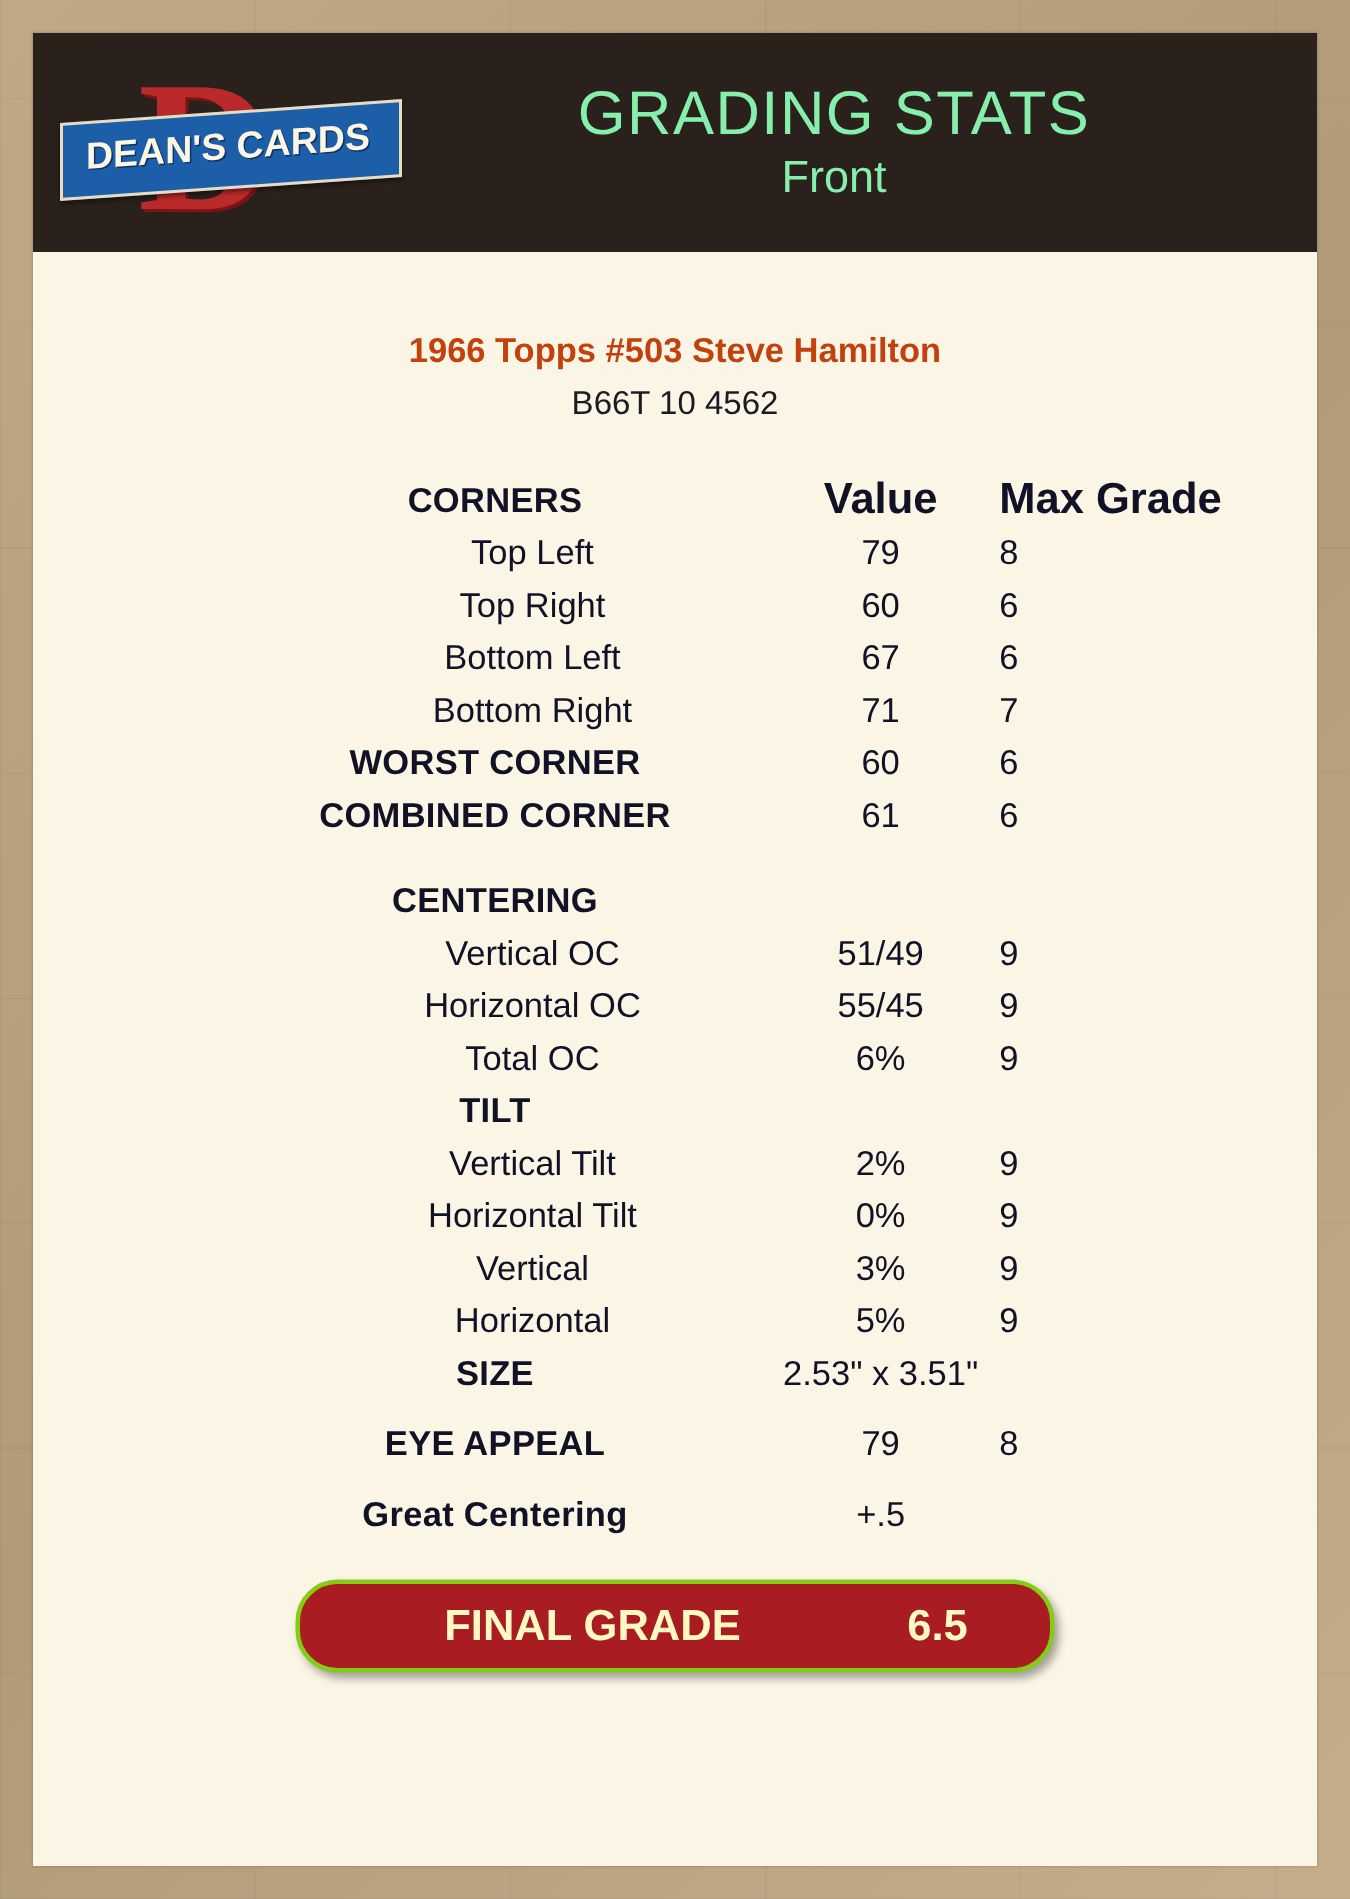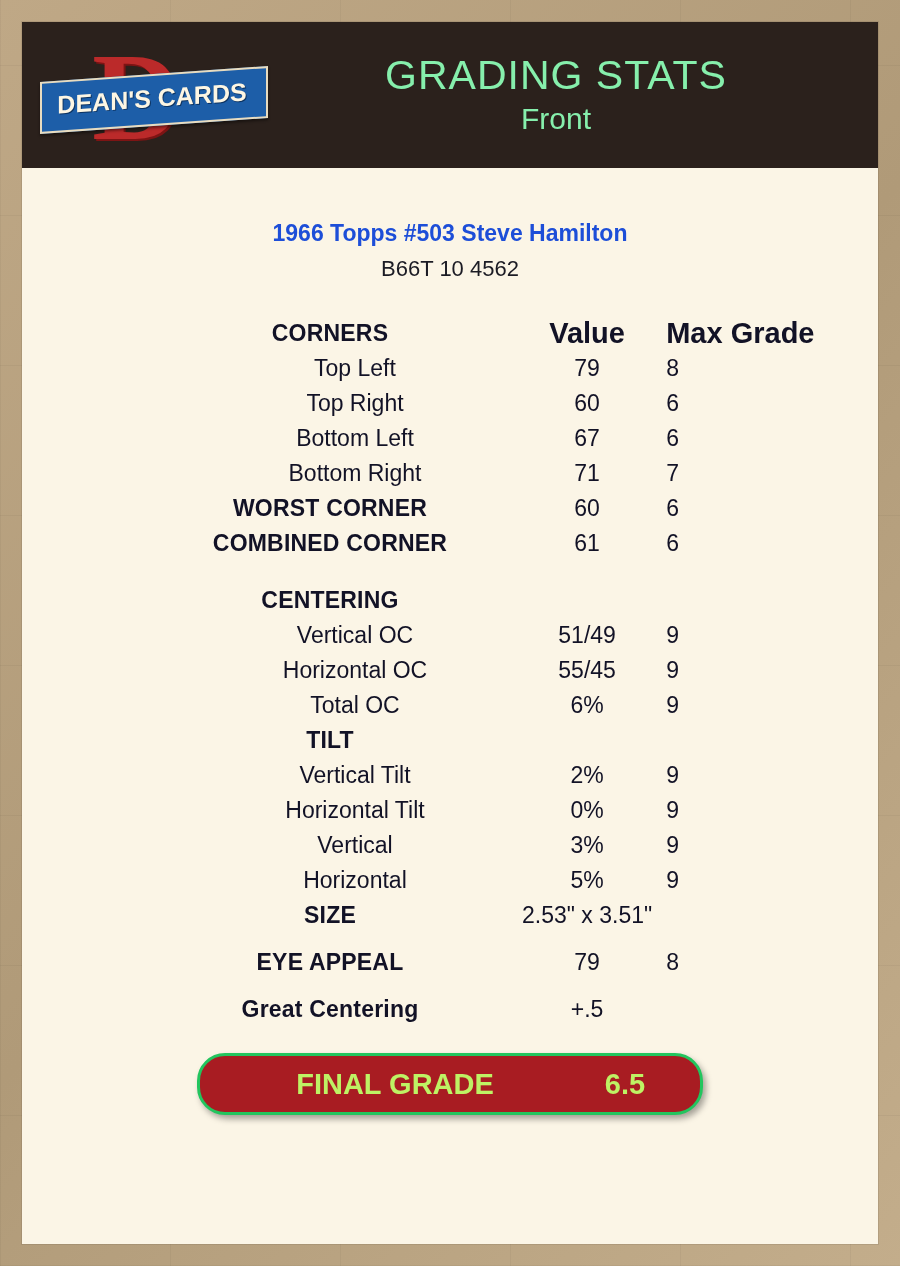--- a/index.html
+++ b/index.html
@@ -102,21 +102,21 @@
     font-weight: normal;
     margin-top: 4px;
   }
   .body-area {
     padding: 0 42px;
   }
   .card-title {
     text-align: center;
     font-size: 23px;
     font-weight: bold;
-    color: #1d4ed8;
+    color: #c2410c;
     margin-top: 52px;
   }
   .card-sub {
     text-align: center;
     font-size: 22px;
     color: #1b1b24;
     margin-top: 9px;
   }
   table.stats {
     margin: 34px 0 0 88px;
@@ -160,26 +160,26 @@
   }
   .final-wrap {
     margin-top: 26px;
     display: flex;
     justify-content: center;
   }
   .final-grade {
     width: 500px;
     height: 56px;
     background: #a81c22;
-    border: 3px solid #22c55e;
+    border: 3px solid #84cc16;
     border-radius: 28px;
     box-shadow: 3px 4px 6px rgba(0,0,0,0.35);
     display: flex;
     align-items: center;
-    color: #bef264;
+    color: #fef9c3;
     font-weight: bold;
     font-size: 29px;
   }
   .final-label {
     flex: 1 1 auto;
     text-align: center;
     padding-left: 40px;
   }
   .final-value {
     width: 150px;

